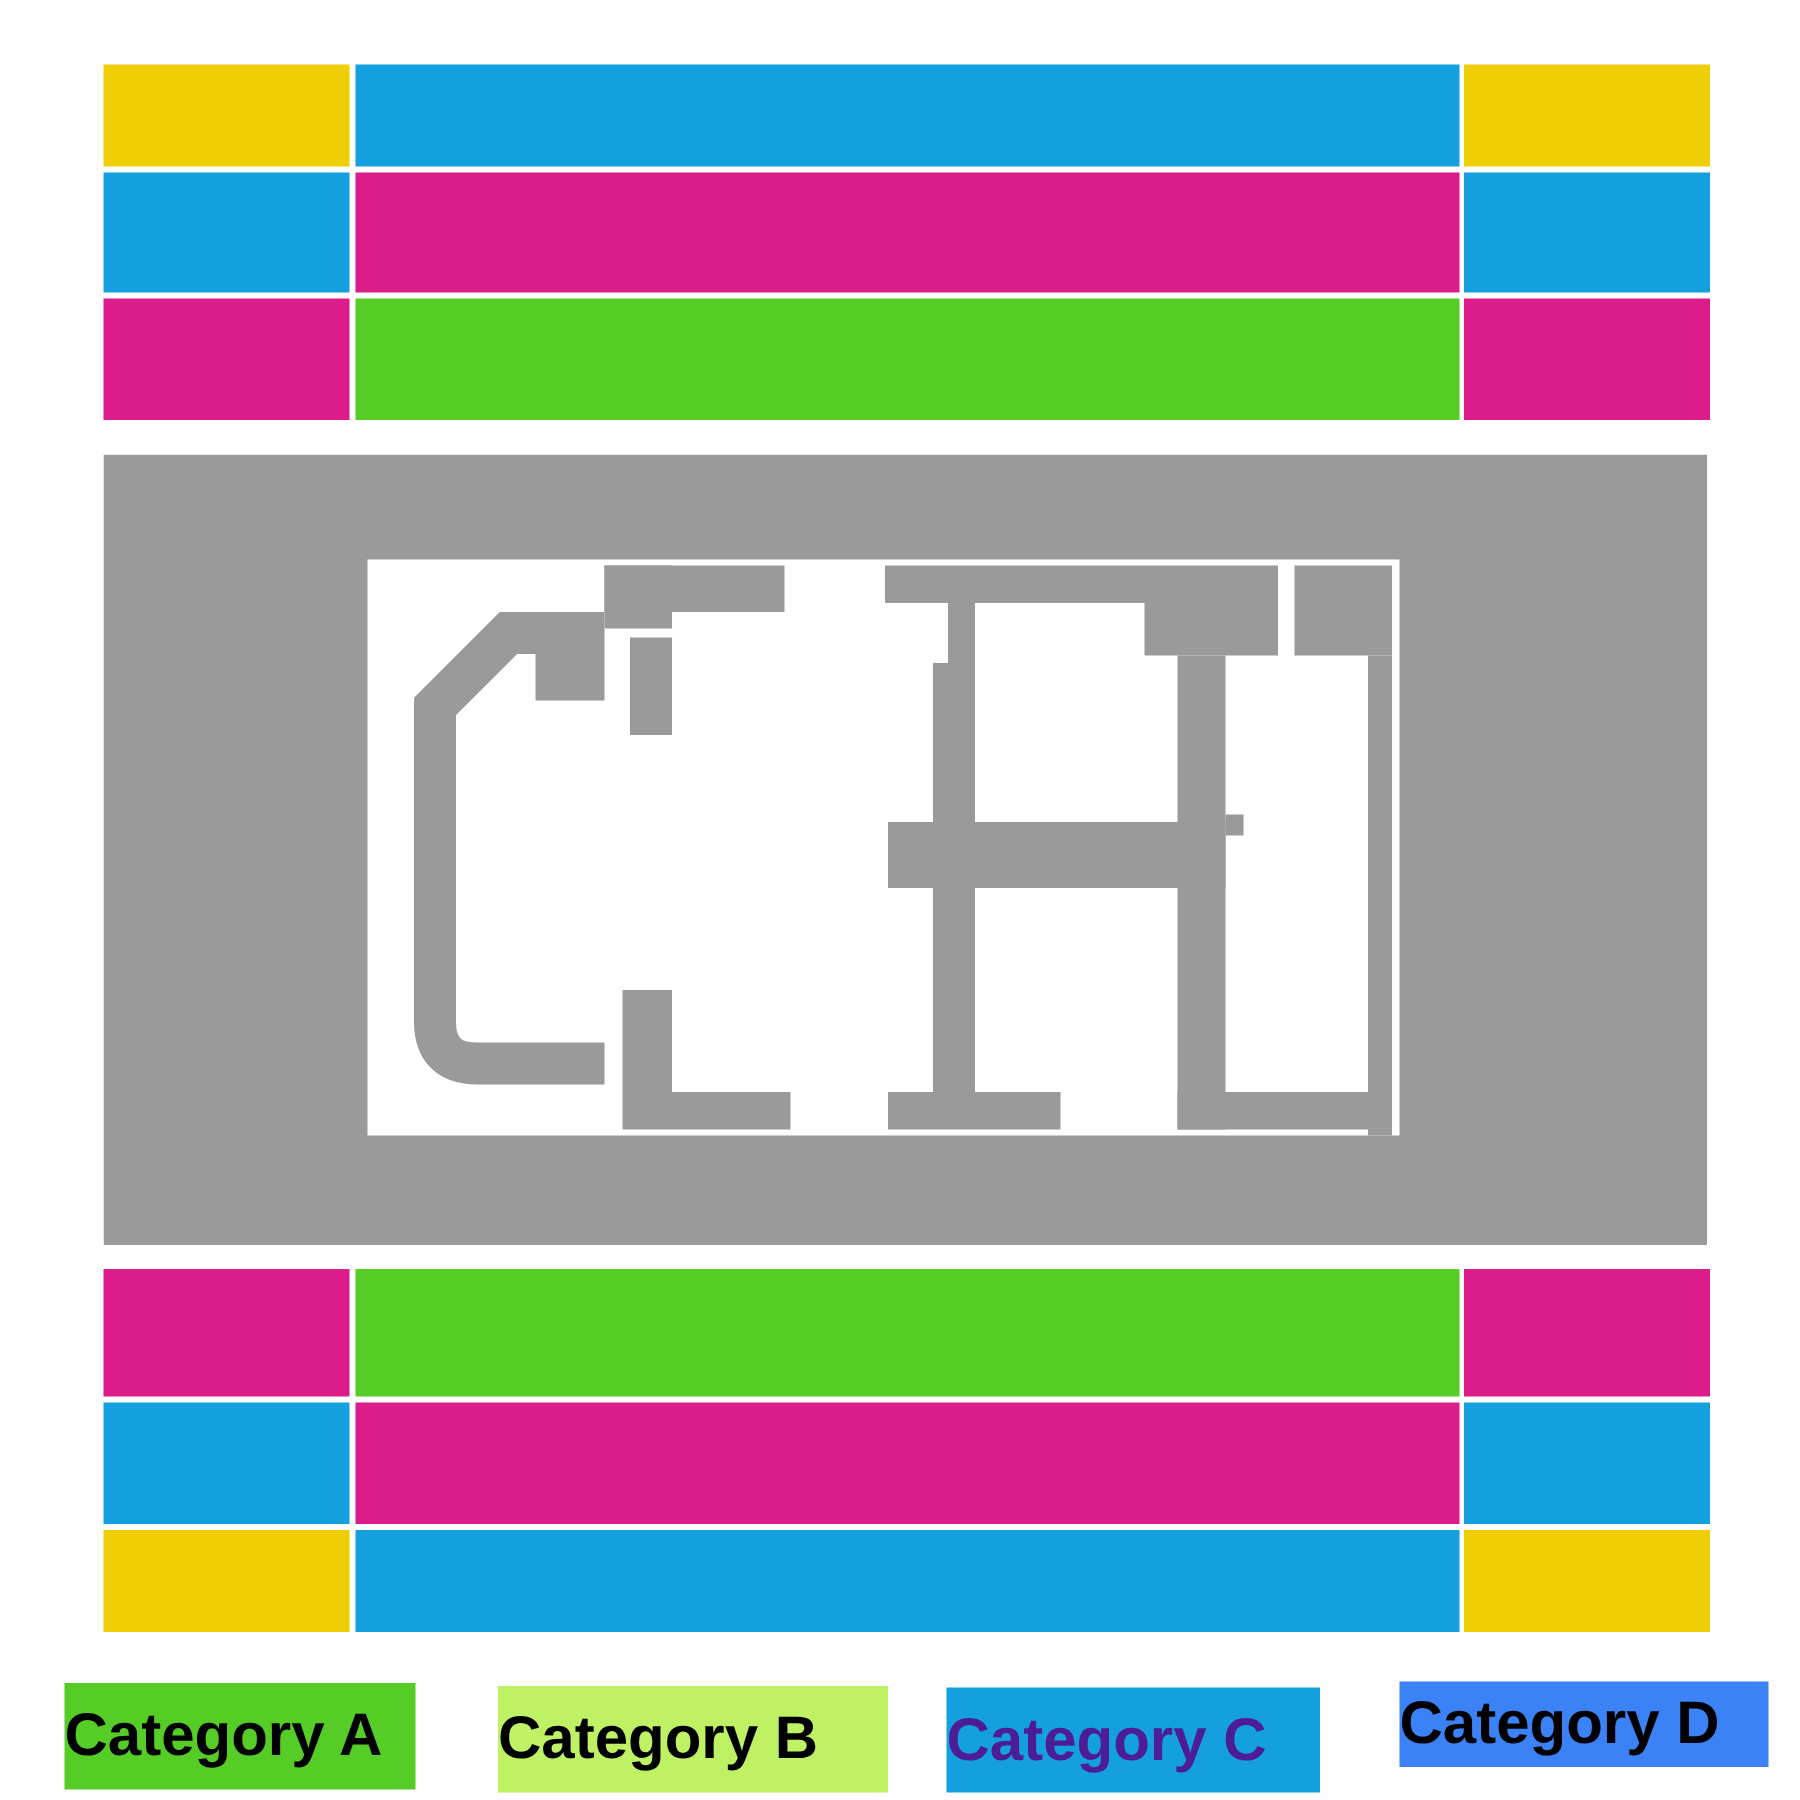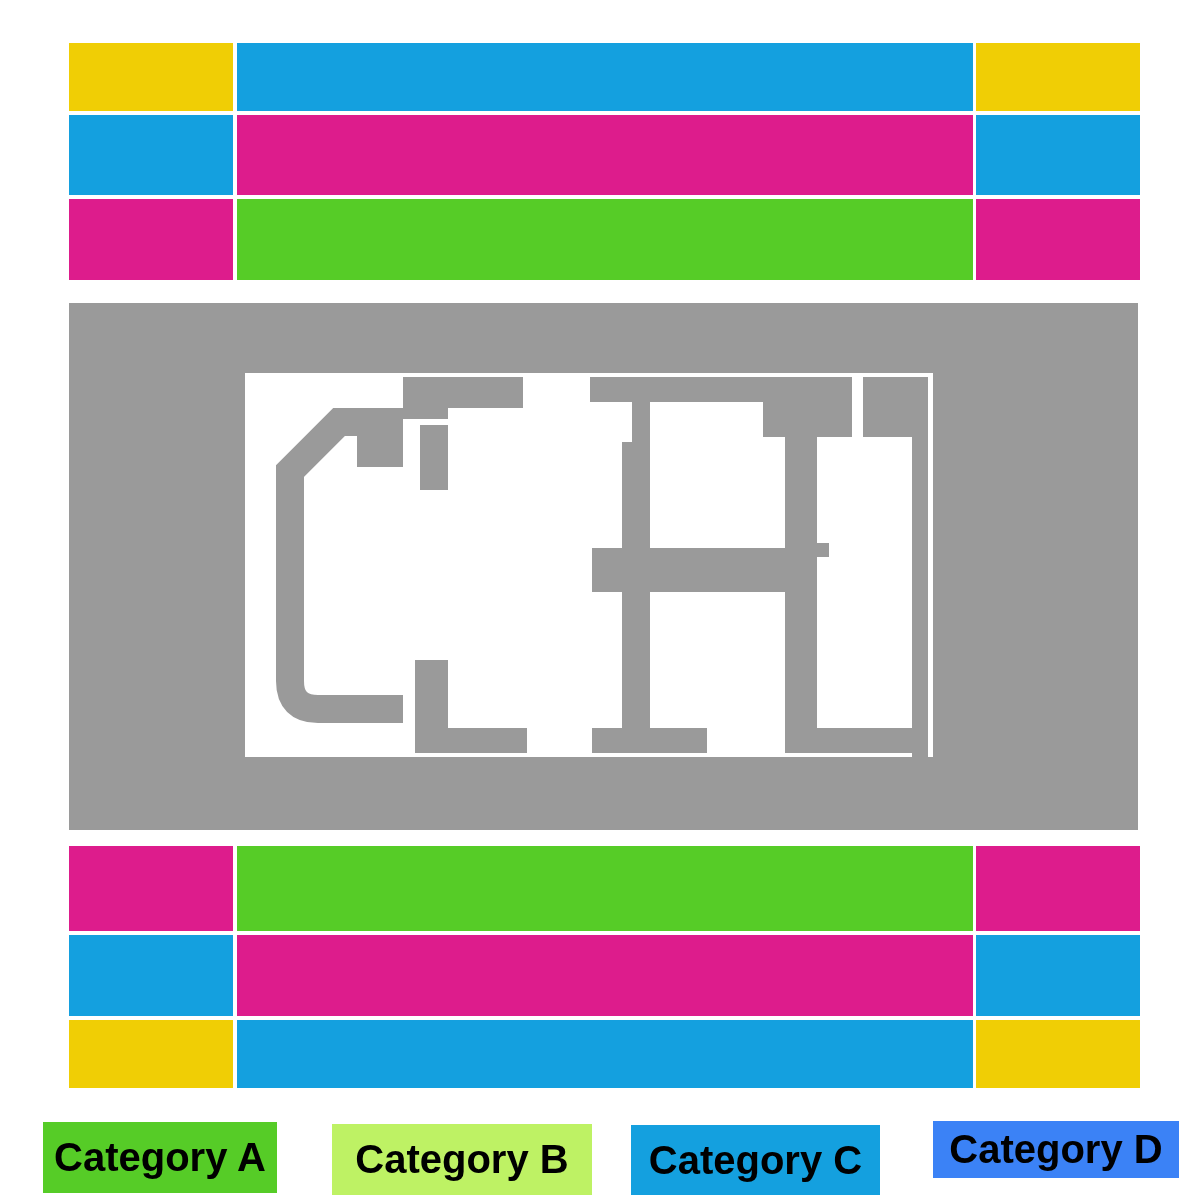--- a/index.html
+++ b/index.html
@@ -2,21 +2,21 @@
 <html><head>
 <meta charset="utf-8">
 <style>
   html,body{margin:0;padding:0;}
   body{
     width:1200px;height:1200px;position:relative;background:#ffffff;
     font-family:"Liberation Sans", sans-serif;overflow:hidden;
   }
   .seat-block{position:absolute;}
   .legend-box{
-    position:absolute;display:flex;align-items:center;justify-content:center;
+    position:absolute;display:flex;align-items:center;
     font-weight:bold;font-size:40px;color:#000;letter-spacing:0px;
   }
   #venue-map{
     position:absolute;left:69px;top:303px;width:1069px;height:527px;
   }
   #venue-map svg{display:block;width:100%;height:100%;}
 </style>
 </head>
 <body style="background: rgb(255, 255, 255);">
 
@@ -76,19 +76,19 @@
   </svg>
 </div>
 
 <div id="legend">
     <div class="legend-box" style="left: 43px; top: 1122px; width: 234px; height: 71px; background: rgb(86, 204, 39); color: rgb(0, 0, 0);">
       <span>Category A</span>
     </div>
     <div class="legend-box" style="left: 332px; top: 1124px; width: 260px; height: 71px; background: #bef264; color: rgb(0, 0, 0);">
       <span>Category B</span>
     </div>
-    <div class="legend-box" style="left: 631px; top: 1125px; width: 249px; height: 70px; background: rgb(20, 160, 223); color: #000000;">
+    <div class="legend-box" style="left: 631px; top: 1125px; width: 249px; height: 70px; background: rgb(20, 160, 223); color: #4c1d95;">
       <span>Category C</span>
     </div>
     <div class="legend-box" style="left: 933px; top: 1121px; width: 246px; height: 57px; background: #3b82f6; color: rgb(0, 0, 0);">
       <span>Category D</span>
     </div>
   </div>
 
 </body></html>

